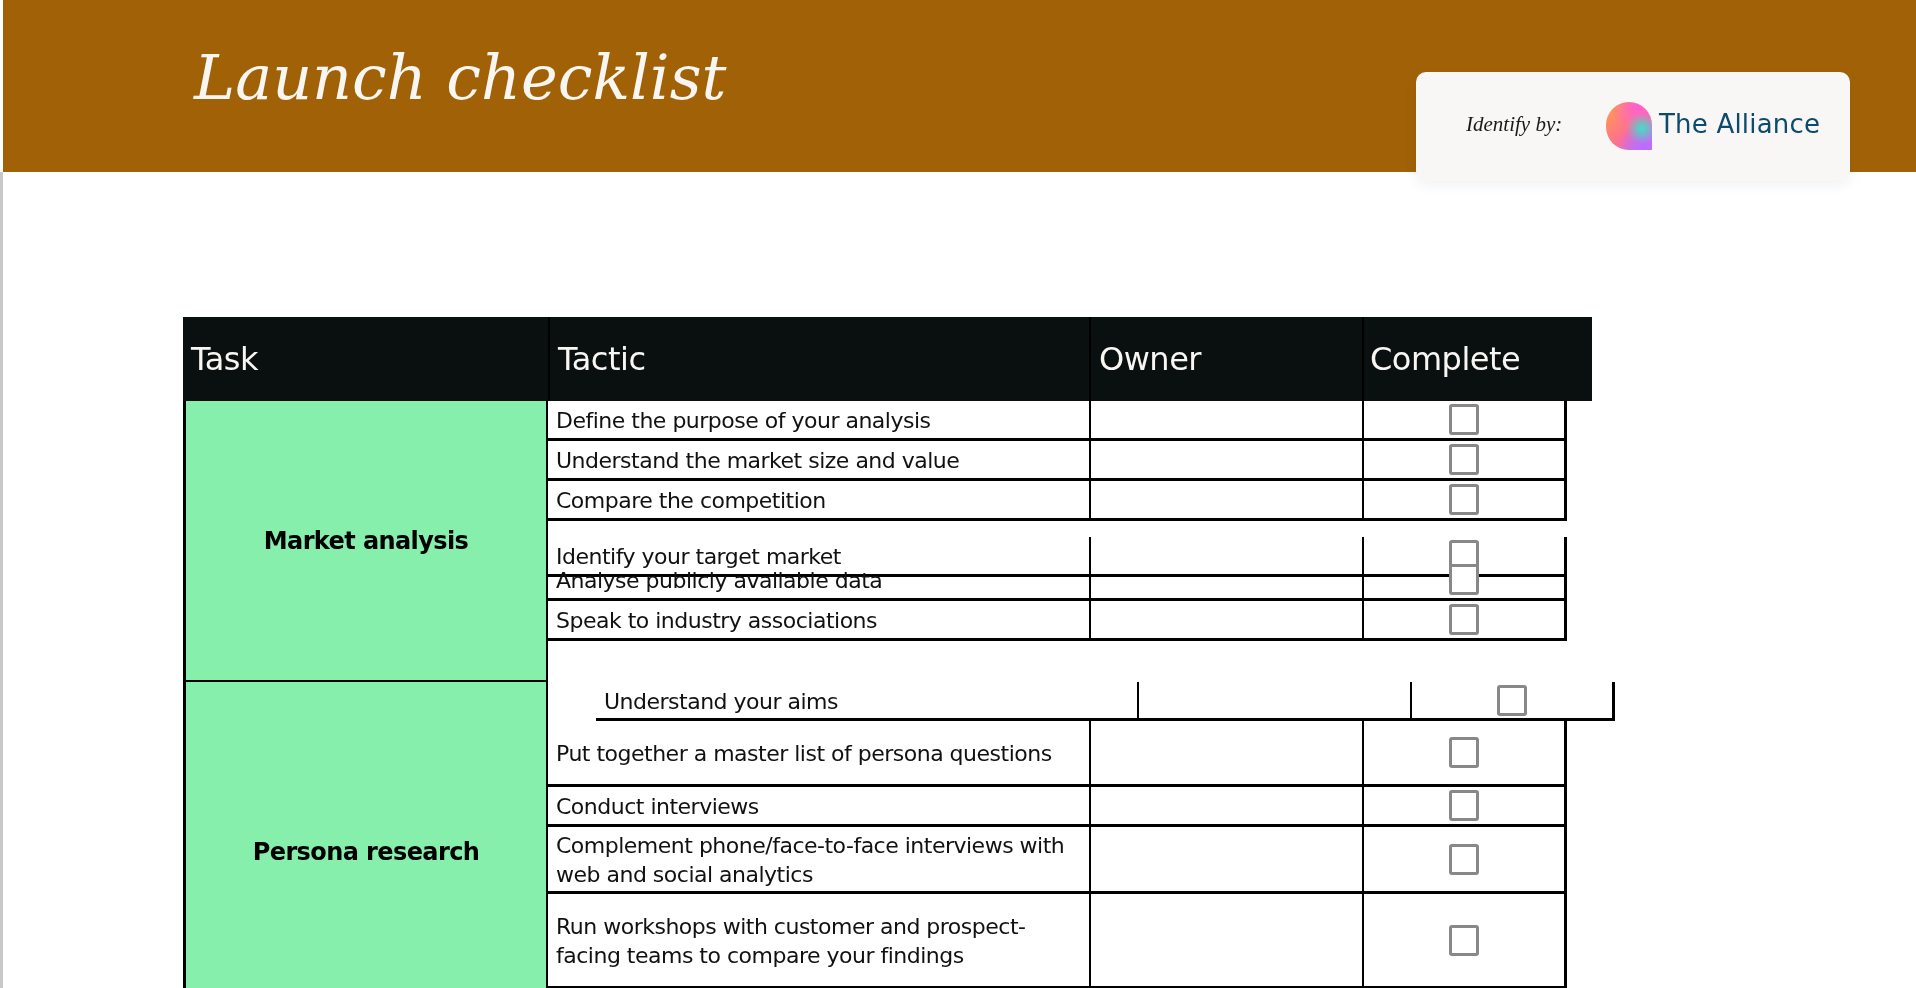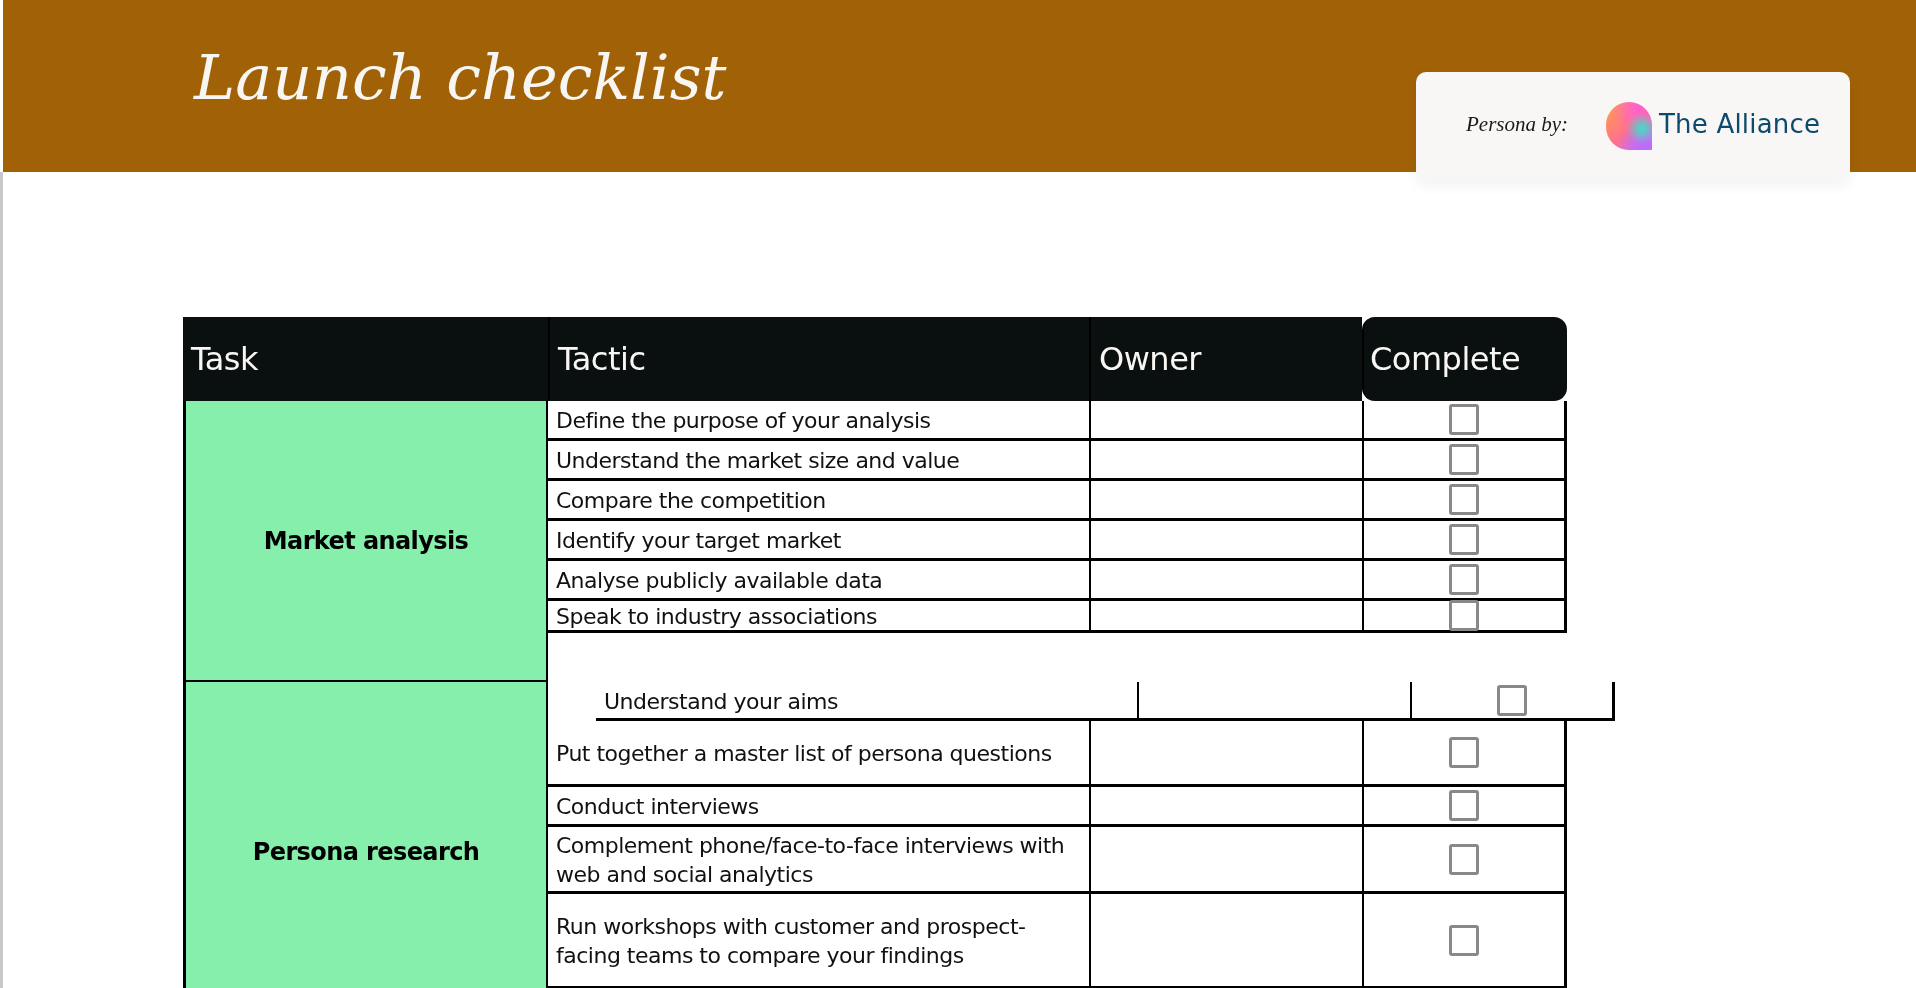--- a/index.html
+++ b/index.html
@@ -55,21 +55,21 @@
   .hdr {
     position: absolute; top: 0; height: 84px; background: #0a1010;
     color: #f8f6f2; font-family: "DejaVu Sans", "Liberation Sans", sans-serif;
     font-weight: normal; font-size: 32px; line-height: 84px;
     box-sizing: border-box; padding-left: 8px; white-space: nowrap;
     letter-spacing: -0.5px;
   }
   .hdr.c1 { left: 0; width: 365px; }
   .hdr.c2 { left: 365px; width: 541px; border-left: 2px solid #000; }
   .hdr.c3 { left: 906px; width: 273px; border-left: 2px solid #000; }
-  .hdr.c4 { left: 1179px; width: 205px; border-left: 2px solid #000; padding-left: 6px; border-radius: 13px; }
+  .hdr.c4 { left: 1179px; width: 230px; border-left: 2px solid #000; padding-left: 6px; }
 
   .task-cell {
     position: absolute; left: 0; width: 365px; background: #86efac;
     border-left: 3px solid #000; border-right: 2px solid #000;
     border-bottom: 2px solid #000; box-sizing: border-box;
     display: flex; align-items: center; justify-content: center;
     font-family: "DejaVu Sans", "Liberation Sans", sans-serif;
     font-weight: bold; font-size: 24px; color: #000; letter-spacing: -0.6px;
   }
   .row {
@@ -100,21 +100,21 @@
 </head>
 <body>
 
 <div class="left-rule"></div>
 
 <div class="banner">
   <div class="title">Launch checklist</div>
 </div>
 
 <div class="card">
-  <span class="powered">Persona by:</span>
+  <span class="powered">Identify by:</span>
   <span class="logo"></span>
   <span class="brand">The Alliance</span>
 </div>
 
 <div class="table">
   <div class="hdr c1">Task</div>
   <div class="hdr c2">Tactic</div>
   <div class="hdr c3">Owner</div>
   <div class="hdr c4">Complete</div>
 
@@ -134,35 +134,35 @@
         <div class="checkbox"></div>
       </div>
   </div>
   <div class="row" style="top:164px;height:40px;">
     <div class="tactic">Compare the competition</div>
     <div class="owner"></div>
     <div class="complete">
         <div class="checkbox"></div>
       </div>
   </div>
-  <div class="row" style="top:204px;height:40px;">
+  <div class="row" style="top:220px;height:40px;">
     <div class="tactic">Identify your target market</div>
     <div class="owner"></div>
     <div class="complete">
         <div class="checkbox"></div>
       </div>
   </div>
   <div class="row" style="top:244px;height:40px;">
     <div class="tactic">Analyse publicly available data</div>
     <div class="owner"></div>
     <div class="complete">
         <div class="checkbox"></div>
       </div>
   </div>
-  <div class="row" style="top:284px;height:32px;">
+  <div class="row" style="top:284px;height:40px;">
     <div class="tactic">Speak to industry associations</div>
     <div class="owner"></div>
     <div class="complete">
         <div class="checkbox"></div>
       </div>
   </div>
 
   <div class="task-cell" style="top:365px;height:340px;border-bottom:none;">Persona research</div>
 
   <div class="row" style="top:365px;height:39px;margin-left:48px;">

